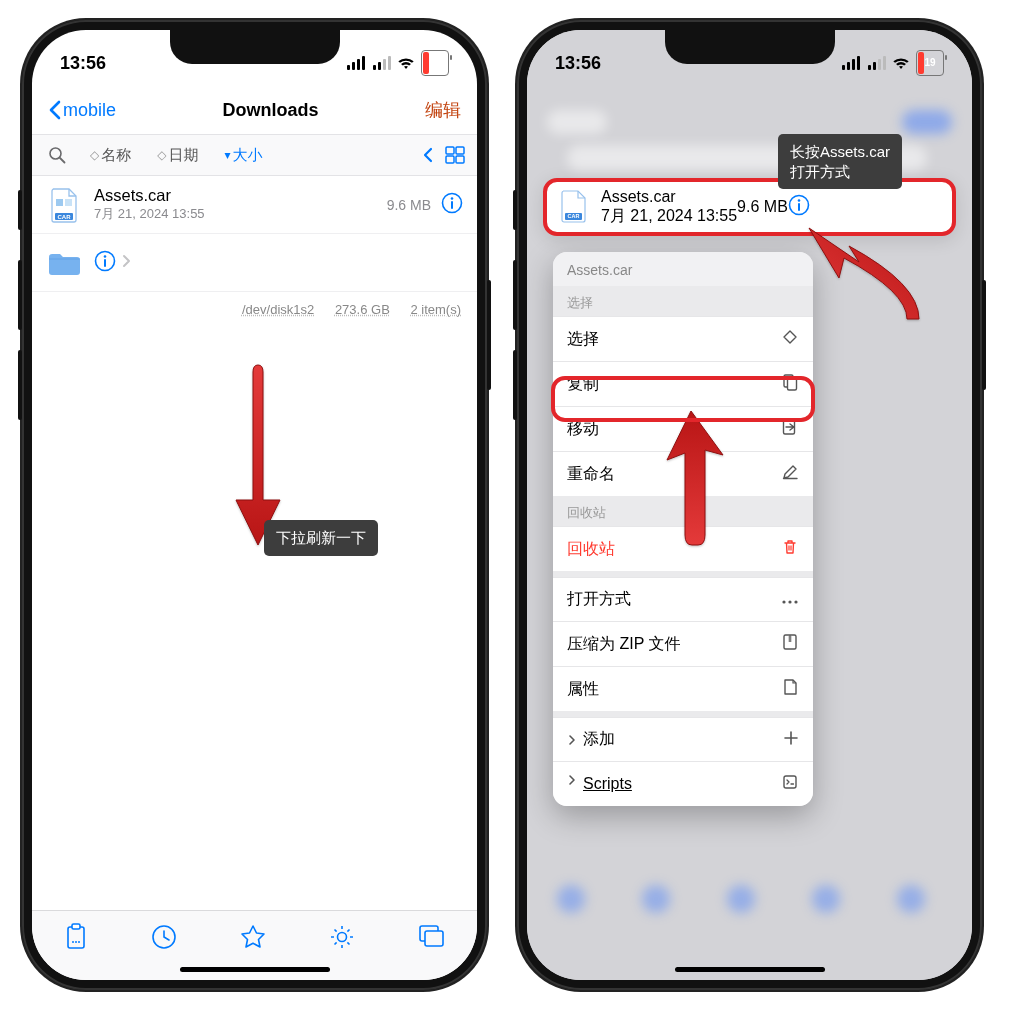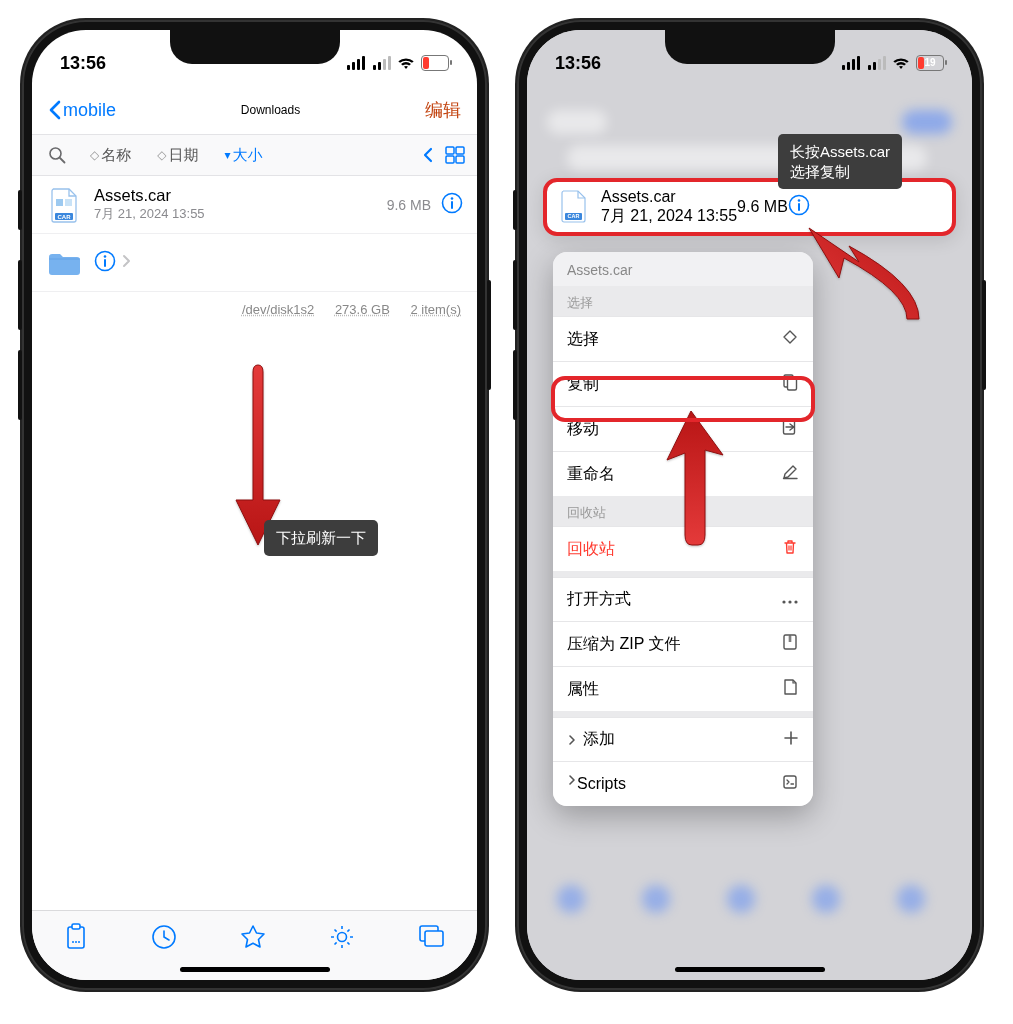--- a/index.html
+++ b/index.html
@@ -35,29 +35,29 @@
   
   .status { position: relative; height: 56px; display:flex; align-items:center; justify-content:space-between; padding: 10px 28px 0; font-size: 18px; font-weight: 700; }
   .status-icons { display:flex; align-items:center; gap:6px; }
   .sig4 { display:flex; align-items:flex-end; gap:2px; }
   .sig4 span { width:3px; background:#000; border-radius:1px; }
   .sig4 span:nth-child(1){height:5px;} .sig4 span:nth-child(2){height:8px;} .sig4 span:nth-child(3){height:11px;} .sig4 span:nth-child(4){height:14px;}
   .sig4-off { display:flex; align-items:flex-end; gap:2px; margin-left:2px;}
   .sig4-off span { width:3px; border-radius:1px; background:#bbb; }
   .sig4-off span:nth-child(1){height:5px;background:#000;} .sig4-off span:nth-child(2){height:8px;background:#000;} .sig4-off span:nth-child(3){height:11px;} .sig4-off span:nth-child(4){height:14px;}
   .wifi-i svg{display:block}
-  .batt { position:relative; width:28px; height:16px; border:1.5px solid #777; border-radius:4px; display:flex; align-items:center; }
+  .batt { position:relative; width:28px; height:26px; border:1.5px solid #777; border-radius:4px; display:flex; align-items:center; }
   .batt::after{content:"";position:absolute;right:-4px;top:4px;width:2px;height:5px;background:#777;border-radius:1px;}
   .batt-fill{ position:absolute; left:1px; top:1px; bottom:1px; width:22%; background:#ff3b30; border-radius:2px;}
   .batt-txt{ position:absolute; left:0; right:0; text-align:center; font-size:10px; font-weight:700; color:#fff; line-height:12px; }
   
   .nav { height:48px; display:flex; align-items:center; justify-content:space-between; padding: 0 16px; }
   .nav-back { color:#007aff; font-size:18px; display:flex; align-items:center; gap:2px; }
   .nav-back svg{display:block}
-  .nav-title { font-size:12px; font-weight:400; color:#000; }
+  .nav-title { font-size:18px; font-weight:700; color:#000; }
   .nav-edit { color:#c2410c; font-size:18px; font-weight:500; }
   
   .toolbar { height: 42px; border-top:0.5px solid #e3e3e6; border-bottom:0.5px solid #e3e3e6; background:#f9f9fa; display:flex; align-items:center; padding:0 8px; gap:6px; }
   .tb-search { width:34px; display:flex; justify-content:center; color:#6a6a6c;}
   .sort-btn { flex:0 0 auto; display:flex; align-items:center; gap:4px; font-size:15px; color:#555; padding:0 10px; }
   .sort-btn.active { color:#007aff; font-weight:500;}
   .sort-arrows{ font-size:12px; letter-spacing:-2px; color:#999;}
   .sort-btn.active .sort-arrows{color:#007aff;}
   .tb-right { margin-left:auto; display:flex; align-items:center; gap:12px; padding-right:4px; color:#007aff;}
   
@@ -313,21 +313,21 @@
             </svg>
         </span>
         <span class="batt">
             <span class="batt-fill"></span>
             <span class="batt-txt">19</span>
           </span>
       </div>
     </div>
 
     <div class="tipbox" style="right:70px; top:104px; z-index:80;">长按Assets.car
-选择复制</div>
+打开方式</div>
 
     <div class="selected-row">
       <div class="icon" style="width:32px;height:36px;margin-right:10px;">
         <svg width="30" height="34">
             <path d="M4 2 H19 L26 9 V31 A2 2 0 0 1 24 33 H5 A2 2 0 0 1 3 31 V4 A2 2 0 0 1 5 2 Z" fill="#fff" stroke="#98c1ec" stroke-width="1.2"></path>
             <path d="M19 2 V9 H26" fill="none" stroke="#98c1ec" stroke-width="1.2"></path>
             <rect x="6" y="24" width="17" height="7" rx="1" fill="#3a87dd"></rect>
             <text x="14.5" y="29.2" font-size="5.5" text-anchor="middle" fill="#fff" font-weight="700">CAR</text>
           </svg>
       </div>
@@ -410,21 +410,21 @@
             <svg width="10" height="10">
               <path d="M3 1 L7 5 L3 9" stroke="#555" stroke-width="1.6" fill="none" stroke-linecap="round" stroke-linejoin="round"></path>
             </svg>
             <span>添加</span>
           </span>
         <span class="ci-ico"><svg width="16" height="16">
               <path d="M8 2 V14 M2 8 H14" stroke="#555" stroke-width="1.6" stroke-linecap="round"></path>
             </svg></span>
       </div>
       <div class="ctx-item">
-        <span style="display:flex;gap:0;">
+        <span style="display:flex;gap:6px;text-decoration:underline;">
             <svg width="10" height="10">
               <path d="M3 1 L7 5 L3 9" stroke="#555" stroke-width="1.6" fill="none" stroke-linecap="round" stroke-linejoin="round"></path>
             </svg>
             <span>Scripts</span>
           </span>
         <span class="ci-ico"><svg width="18" height="18">
               <rect x="3" y="3" width="12" height="12" rx="2" fill="none" stroke="#555" stroke-width="1.4"></rect>
               <path d="M6 7 L8 9 L6 11 M10 11 H12.5" stroke="#555" stroke-width="1.3" fill="none" stroke-linecap="round" stroke-linejoin="round"></path>
             </svg></span>
       </div>

